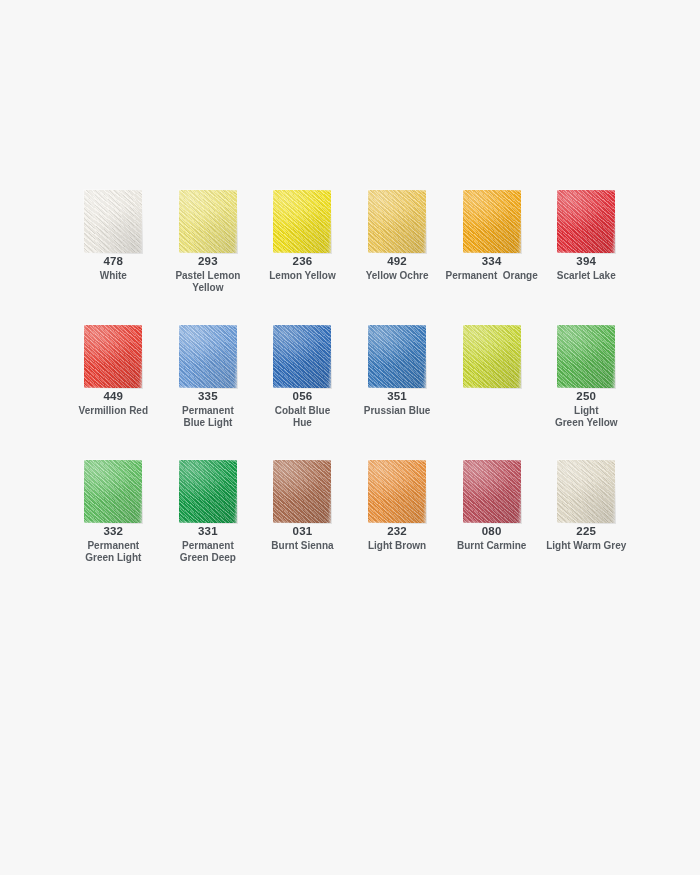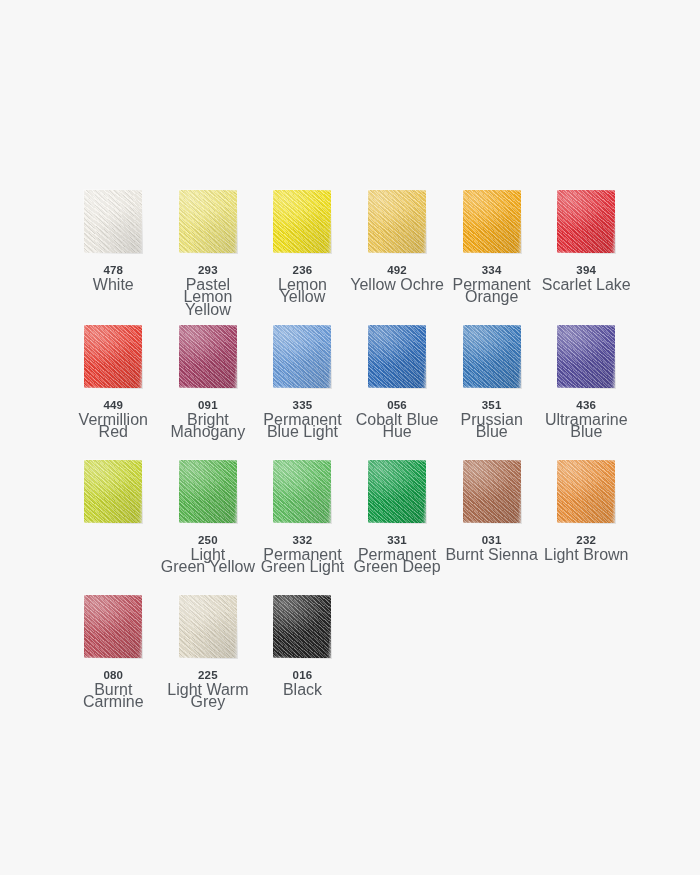--- a/index.html
+++ b/index.html
@@ -88,36 +88,36 @@
       radial-gradient(ellipse 120% 90% at 22% 14%, rgba(255,255,255,0.30), rgba(255,255,255,0) 58%),
       radial-gradient(ellipse 120% 110% at 88% 92%, rgba(0,0,0,0.10), rgba(0,0,0,0) 62%),
       linear-gradient(95deg, rgba(247,247,247,0.0) 92%, rgba(247,247,247,0.85) 100%),
       linear-gradient(275deg, rgba(247,247,247,0.0) 95%, rgba(247,247,247,0.55) 100%),
       linear-gradient(185deg, rgba(247,247,247,0.0) 94%, rgba(247,247,247,0.7) 100%),
       linear-gradient(5deg, rgba(247,247,247,0.0) 95%, rgba(247,247,247,0.6) 100%);
     pointer-events: none;
   }
 
   .labels {
-    margin-top: 11px;
+    margin-top: 2px;
     text-align: center;
     line-height: 12.5px;
   }
 
   .code {
     font-size: 11.5px;
     font-weight: bold;
     color: #3a3f45;
     letter-spacing: 0.2px;
     display: block;
   }
 
   .name {
-    font-size: 16px;
-    font-weight: normal;
+    font-size: 10px;
+    font-weight: bold;
     color: #565b61;
     display: block;
     margin-top: 2px;
     white-space: pre-wrap;
   }
 </style>
 </head>
 <body style="background: rgb(247, 247, 247);">
 
 <div id="swatch-chart">
@@ -180,30 +180,20 @@
         <div class="swatch-wrap">
           <div class="swatch" style="background: rgb(238, 67, 56);"></div>
         </div>
         <div class="labels">
           <span class="code">449</span>
           <span class="name">Vermillion Red</span>
         </div>
       </div>
       <div class="swatch-cell">
         <div class="swatch-wrap">
-          <div class="swatch" style="background: rgb(168, 69, 106);"></div>
-        </div>
-        <div class="labels">
-          <span class="code">091</span>
-          <span class="name">Bright
-Mahogany</span>
-        </div>
-      </div>
-      <div class="swatch-cell">
-        <div class="swatch-wrap">
           <div class="swatch" style="background: rgb(110, 159, 220);"></div>
         </div>
         <div class="labels">
           <span class="code">335</span>
           <span class="name">Permanent
 Blue Light</span>
         </div>
       </div>
       <div class="swatch-cell">
         <div class="swatch-wrap">
@@ -219,30 +209,20 @@
         <div class="swatch-wrap">
           <div class="swatch" style="background: rgb(61, 125, 192);"></div>
         </div>
         <div class="labels">
           <span class="code">351</span>
           <span class="name">Prussian Blue</span>
         </div>
       </div>
       <div class="swatch-cell">
         <div class="swatch-wrap">
-          <div class="swatch" style="background: rgb(90, 81, 161);"></div>
-        </div>
-        <div class="labels">
-          <span class="code">436</span>
-          <span class="name">Ultramarine
-Blue</span>
-        </div>
-      </div>
-      <div class="swatch-cell">
-        <div class="swatch-wrap">
           <div class="swatch" style="background: rgb(205, 220, 57);"></div>
         </div>
       </div>
       <div class="swatch-cell">
         <div class="swatch-wrap">
           <div class="swatch" style="background: rgb(92, 186, 84);"></div>
         </div>
         <div class="labels">
           <span class="code">250</span>
           <span class="name">Light
@@ -298,23 +278,14 @@
       </div>
       <div class="swatch-cell">
         <div class="swatch-wrap">
           <div class="swatch" style="background: rgb(230, 223, 204);"></div>
         </div>
         <div class="labels">
           <span class="code">225</span>
           <span class="name">Light Warm Grey</span>
         </div>
       </div>
-      <div class="swatch-cell">
-        <div class="swatch-wrap">
-          <div class="swatch" style="background: rgb(39, 39, 39);"></div>
-        </div>
-        <div class="labels">
-          <span class="code">016</span>
-          <span class="name">Black</span>
-        </div>
-      </div>
     </div>
 </div>
 
 </body></html>

